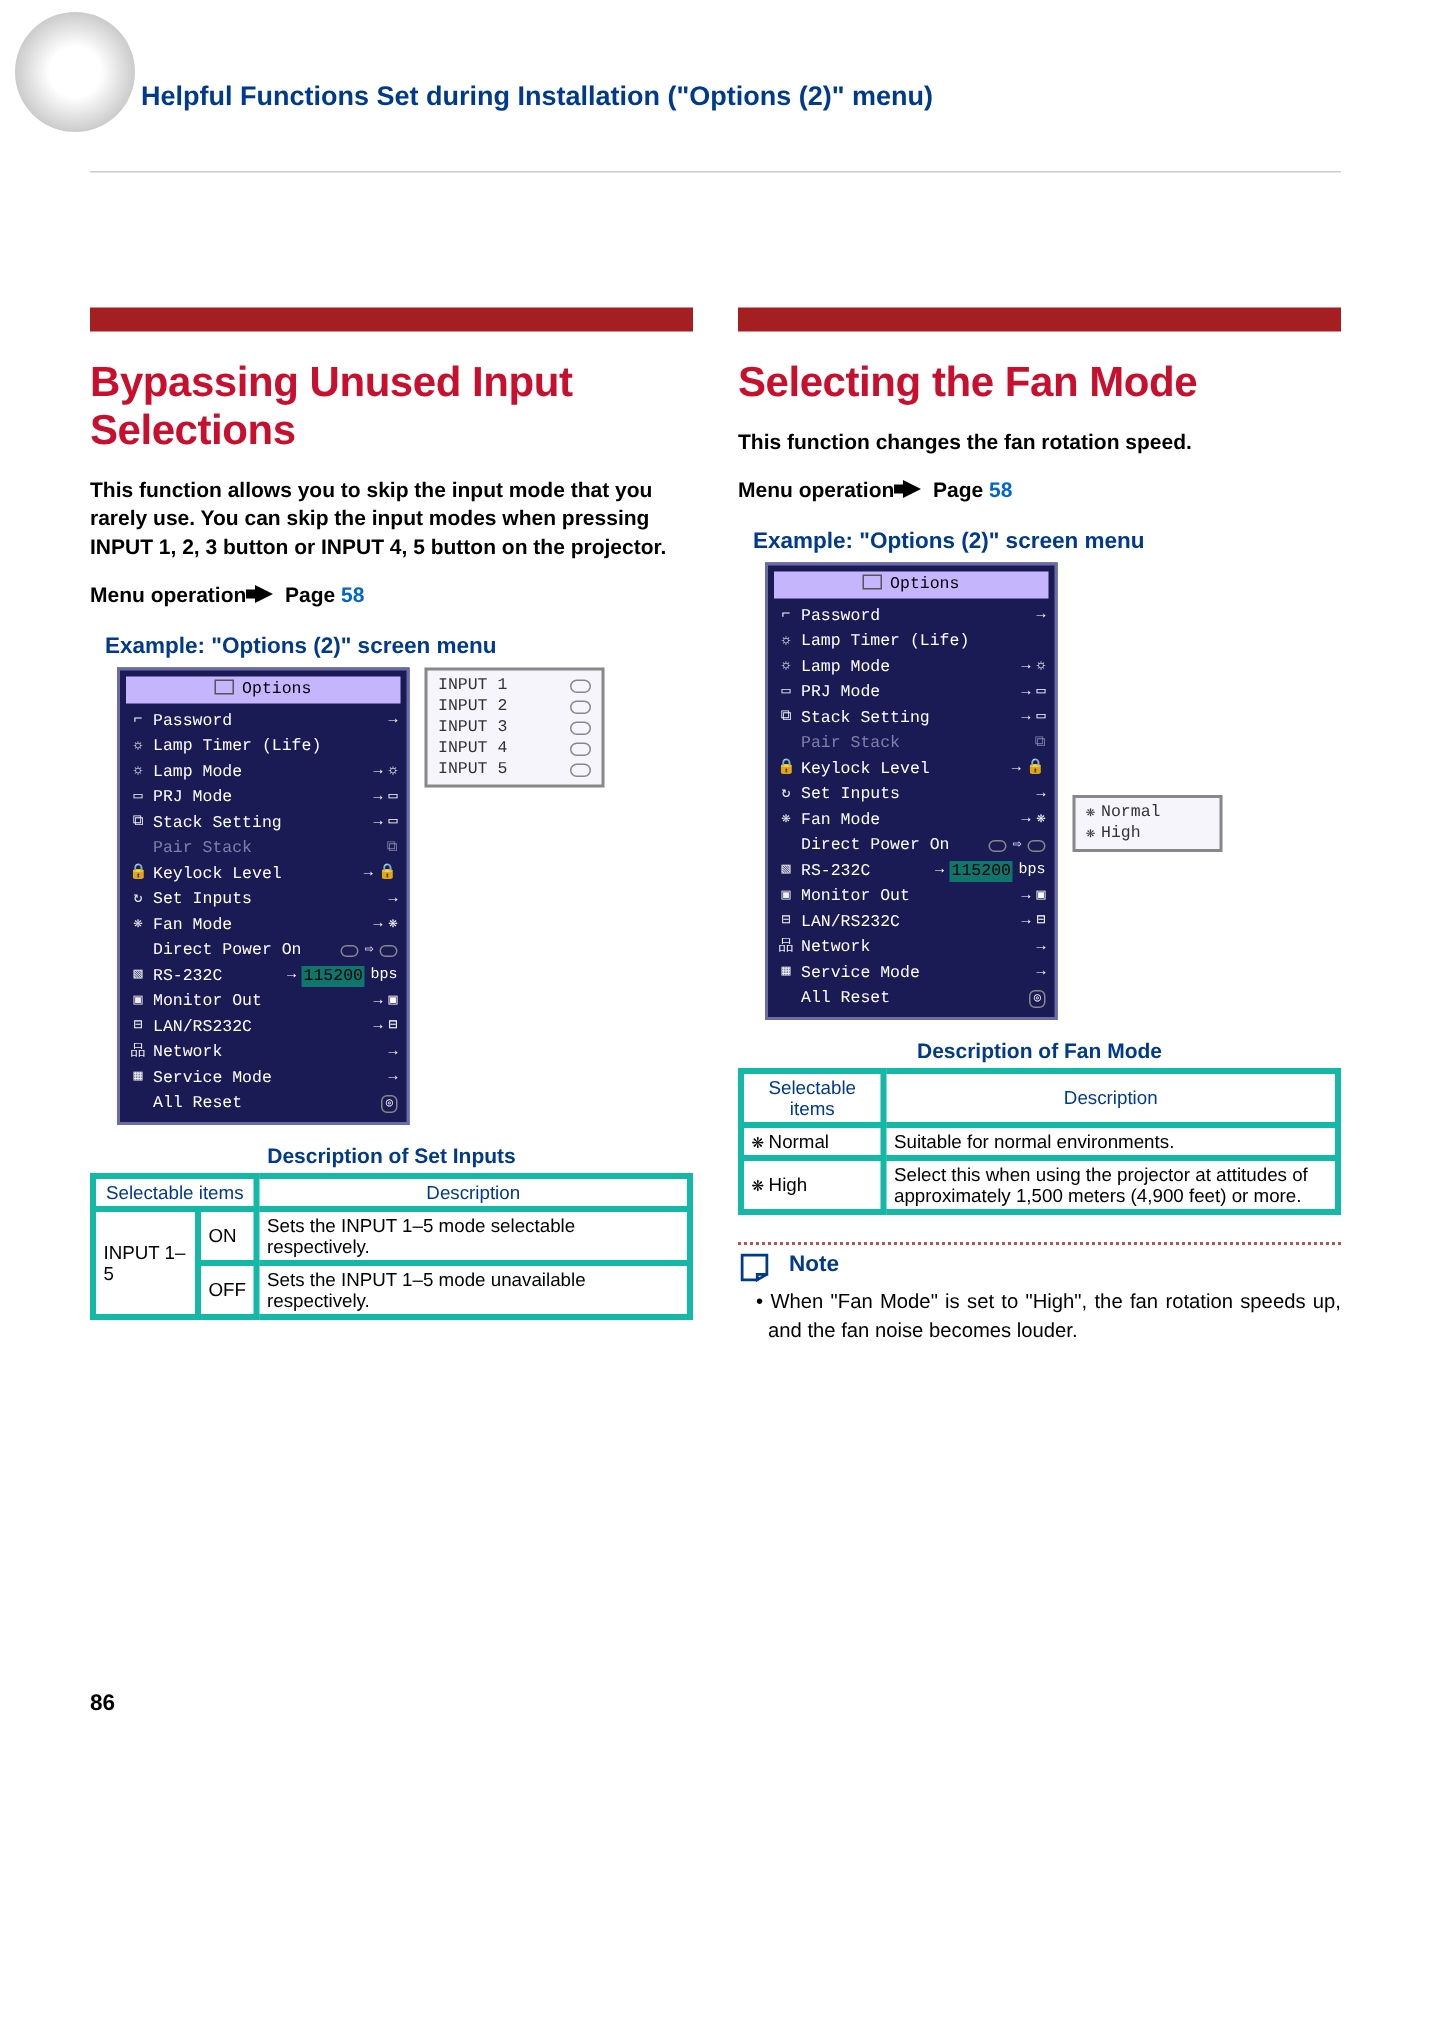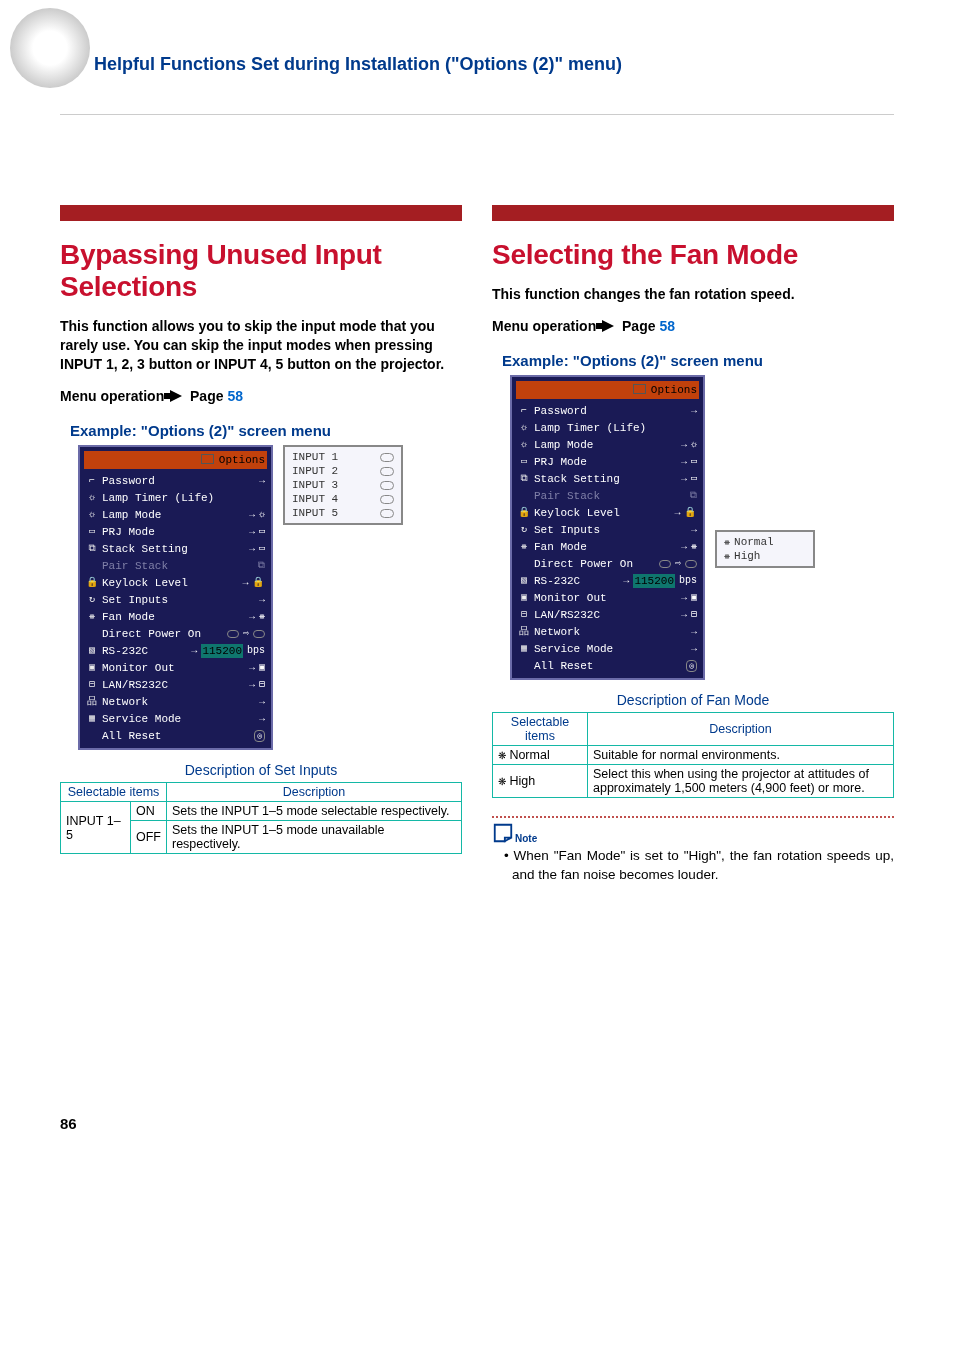--- a/index.html
+++ b/index.html
@@ -112,23 +112,23 @@
     border: 2px solid #6b6ba8;
     background: #1a1a55;
     width: 195px;
     padding: 4px;
     color: #fff;
     font-size: 11px;
     font-family: "Courier New", monospace;
     line-height: 1.3;
   }
   .osd-title {
-    background: #c2410c;
+    background: #c4b5fd;
     color: #000;
-    text-align: right;
+    text-align: center;
     padding: 2px;
     margin-bottom: 3px;
     position: relative;
   }
   .osd-title::before {
     content: "";
     display: inline-block;
     width: 11px; height: 8px;
     border: 1px solid #555;
     margin-right: 5px;
@@ -194,34 +194,34 @@
   .pill {
     margin-left: auto;
     border: 1px solid #888;
     border-radius: 5px;
     width: 14px;
     height: 9px;
   }
   .popup-item .pico { font-size: 10px; }
 
   .desc-h {
-    font-weight: normal;
+    font-weight: bold;
     color: #003a8c;
     font-size: 14px;
     text-align: center;
     margin: 6px 0 4px 0;
   }
 
   table.desc {
     border-collapse: collapse;
     margin: 0 auto;
     font-size: 12.5px;
   }
   table.desc th, table.desc td {
-    border: 1px solid #14b8a6;
+    border: 4px solid #14b8a6;
     padding: 2px 5px;
     vertical-align: middle;
   }
   table.desc th {
     font-weight: normal;
     color: #003a8c;
     background: #fff;
   }
   table.desc .sel { width: 95px; }
   table.desc .ico { font-size: 10px; margin-right: 3px; }
@@ -230,24 +230,24 @@
     margin-top: 18px;
   }
   .note-dotted {
     border-top: 2px dotted #c0504d;
     height: 2px;
     margin-bottom: 4px;
   }
   .note-label {
     color: #003a8c;
     font-weight: bold;
-    font-size: 10px;
+    font-size: 15px;
     display: flex;
-    align-items: flex-end;
-    gap: 1px;
+    align-items: flex-start;
+    gap: 12px;
   }
   .note-label svg { width: 22px; height: 22px; }
   .note-text {
     font-size: 13.5px;
     padding-left: 20px;
     text-indent: -8px;
     margin-top: 3px;
     line-height: 1.4;
     text-align: justify;
   }

